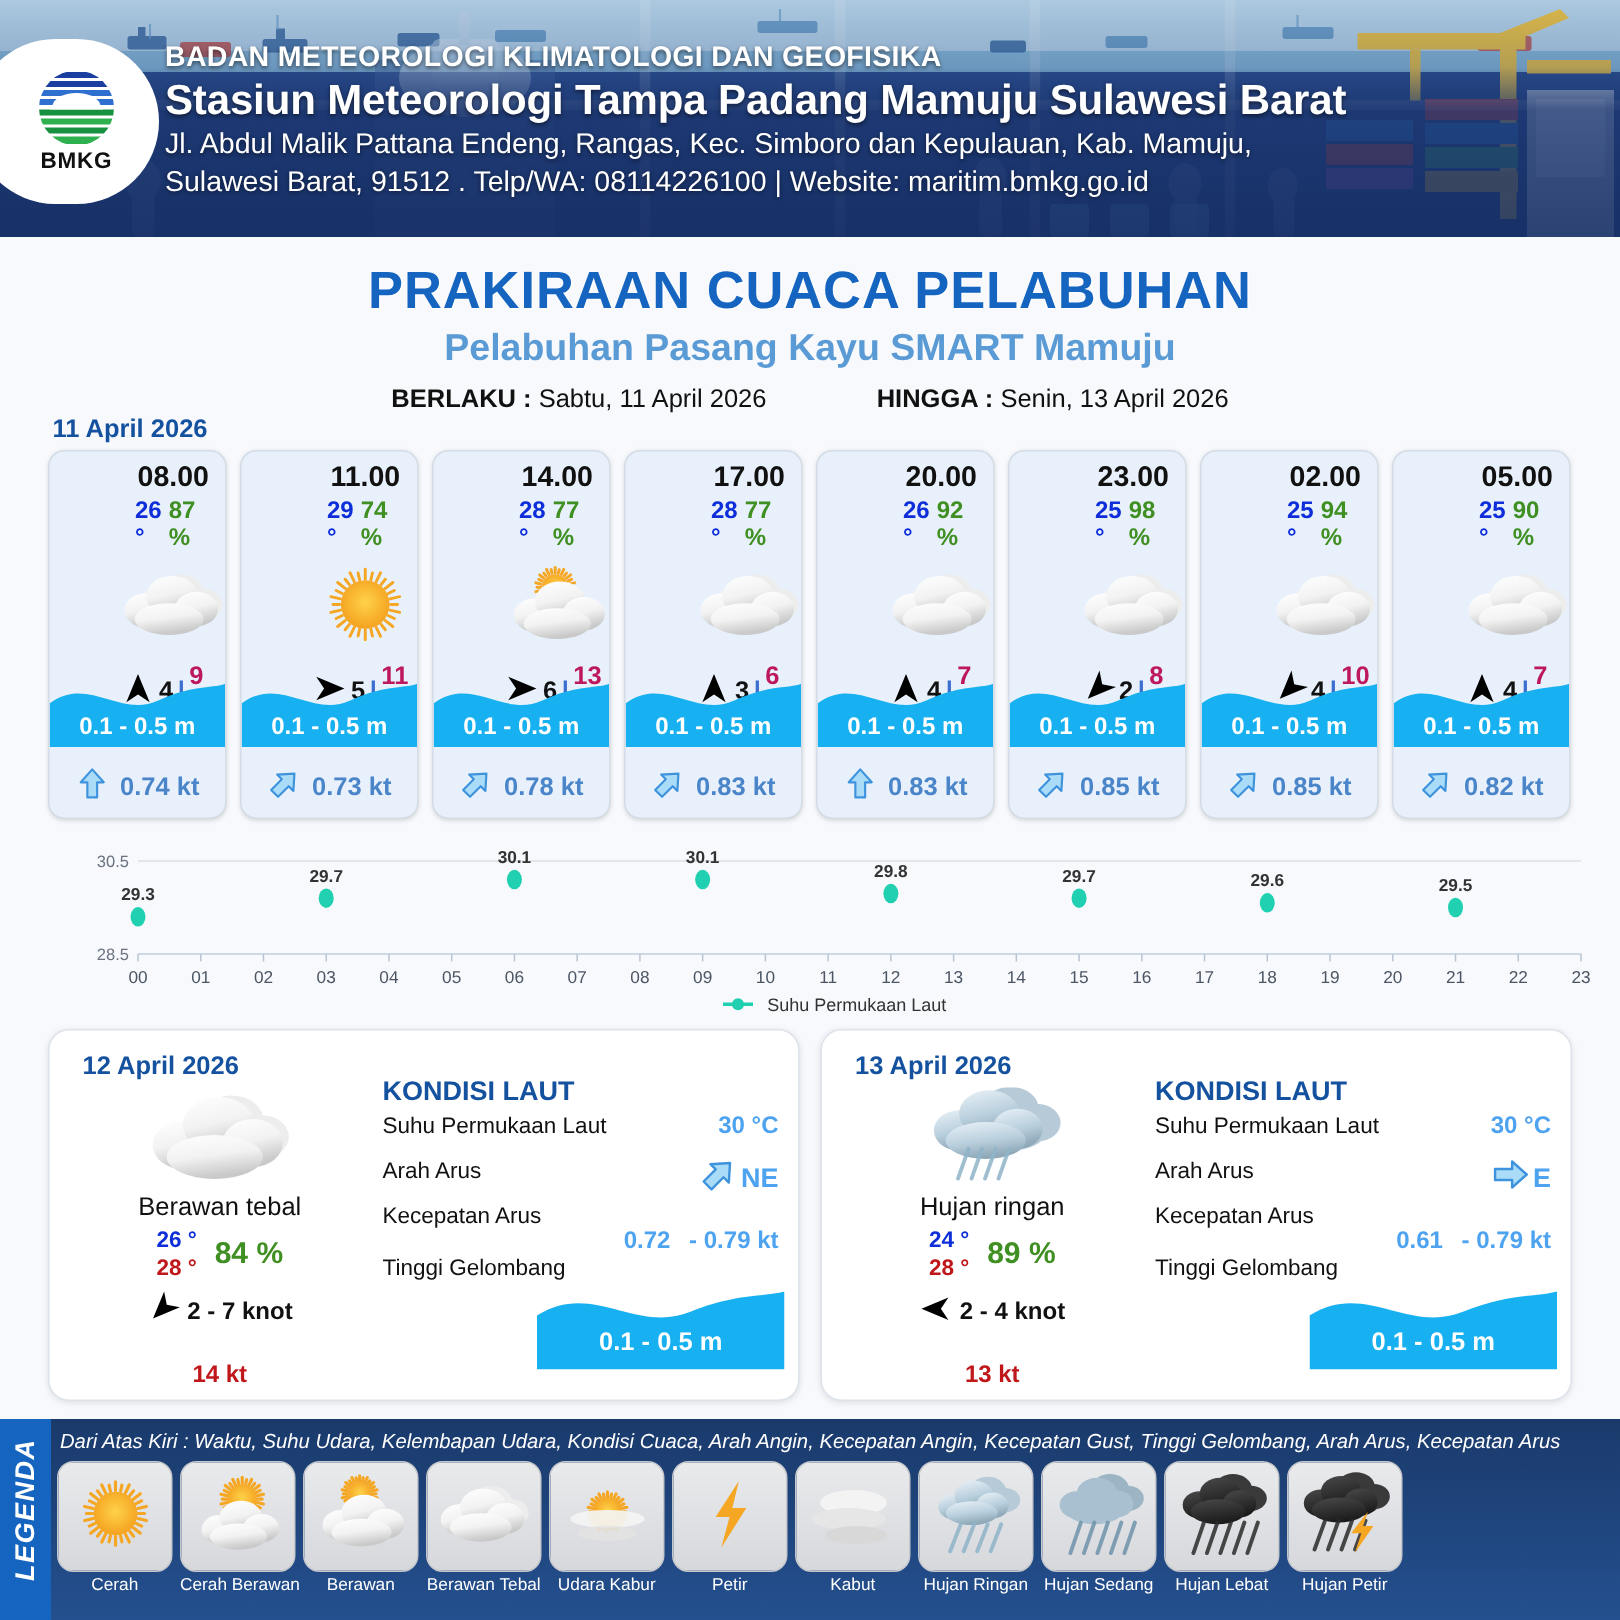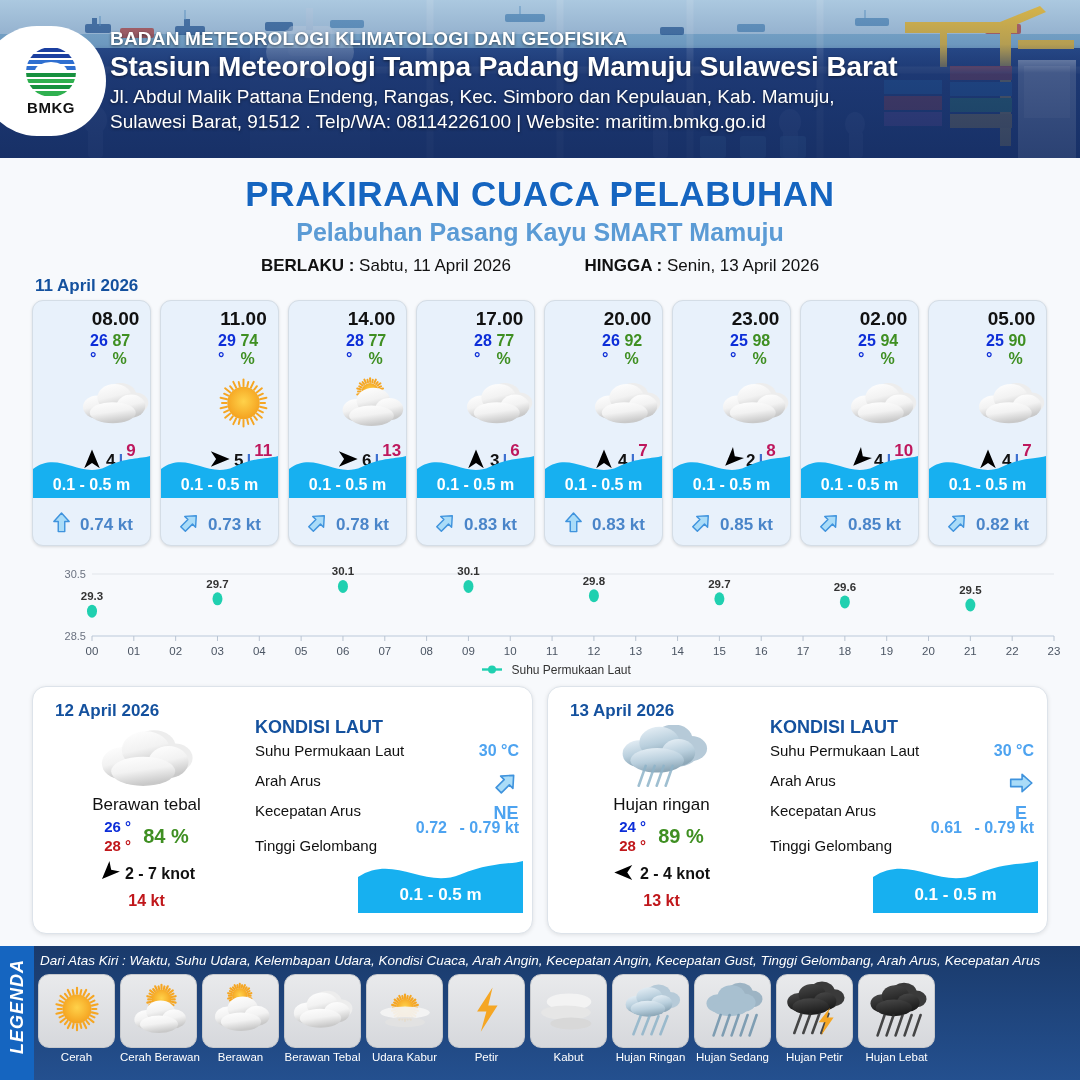--- a/index.html
+++ b/index.html
@@ -81,27 +81,27 @@
   .d-left{position:absolute;left:16px;top:40px;width:195px;text-align:center;}
   .d-icon{height:62px;display:flex;align-items:center;justify-content:center;}
   .d-cond{font-size:17px;color:#111;margin-top:6px;}
   .d-tt{display:flex;align-items:center;justify-content:center;gap:12px;margin-top:3px;}
   .d-tcol{font-size:15px;font-weight:bold;line-height:1.25;text-align:left;}
   .d-tmin{color:#0d2ed8;}
   .d-tmax{color:#c0171b;}
   .d-hum{font-size:20px;font-weight:bold;color:#3f8f22;}
   .d-wind{display:flex;align-items:center;justify-content:center;gap:6px;margin-top:6px;
     font-size:16px;font-weight:bold;color:#111;}
-  .d-gust{font-size:16px;font-weight:bold;color:#c0171b;margin-top:5px;}
+  .d-gust{font-size:16px;font-weight:bold;color:#c0171b;margin-top:20px;}
   .d-right{position:absolute;left:222px;top:30px;width:268px;}
   .d-rt{font-size:18px;font-weight:bold;color:#14519e;margin-bottom:4px;}
   .d-row{position:relative;min-height:30px;font-size:15px;color:#111;}
   .d-val{position:absolute;right:4px;top:0;font-size:16px;font-weight:bold;color:#4da3f0;}
   .d-arr{position:absolute;right:4px;top:-2px;display:flex;align-items:center;gap:2px;
-    font-size:18px;font-weight:bold;color:#4da3f0;flex-direction:column;}
+    font-size:18px;font-weight:bold;color:#4da3f0;}
   .d-spd{text-align:right;font-size:16px;font-weight:bold;color:#4da3f0;padding-right:4px;}
   .d-spd .s2{color:#4da3f0;margin-left:8px;}
   .d-wave{position:absolute;right:0;bottom:-46px;width:165px;height:62px;}
   .d-wave svg{position:absolute;left:0;bottom:0;width:165px;height:62px;}
   .d-wave span{position:absolute;left:0;bottom:8px;width:165px;text-align:center;
     color:#fff;font-size:17px;font-weight:bold;z-index:2;}
 
   
   .legenda{position:absolute;left:0;bottom:0;width:1080px;height:134px;
     background:linear-gradient(180deg,#1a3a6b,#24508f);}
@@ -1507,20 +1507,64 @@
   <linearGradient id="rcG" x1="0" y1="0" x2="0.3" y2="1">
                   <stop offset="0%" stop-color="#eaf2f8"></stop>
                   <stop offset="60%" stop-color="#b9cfdd"></stop>
                   <stop offset="100%" stop-color="#8fa9b9"></stop>
                 </linearGradient>
   <linearGradient id="dkG" x1="0" y1="0" x2="0.3" y2="1">
                   <stop offset="0%" stop-color="#4a4a4a"></stop>
                   <stop offset="100%" stop-color="#1c1c1c"></stop>
                 </linearGradient>
  </defs>
+              <g transform="translate(36.58,19.200000000000003) scale(0.7045454545454546)">
+    <ellipse cx="-16" cy="2" rx="15" ry="12" fill="#3a3a3a"></ellipse>
+    <ellipse cx="2" cy="-8" rx="18" ry="14" fill="#3a3a3a"></ellipse>
+    <ellipse cx="19" cy="1" rx="15" ry="12" fill="#3a3a3a"></ellipse>
+    <ellipse cx="0" cy="8" rx="24" ry="11" fill="#3a3a3a"></ellipse>
+  </g>
+              <g transform="translate(27.9,22.8) scale(0.7560975609756098)">
+    <ellipse cx="-16" cy="2" rx="15" ry="12" fill="url(#dkG)"></ellipse>
+    <ellipse cx="2" cy="-8" rx="18" ry="14" fill="url(#dkG)"></ellipse>
+    <ellipse cx="19" cy="1" rx="15" ry="12" fill="url(#dkG)"></ellipse>
+    <ellipse cx="0" cy="8" rx="24" ry="11" fill="url(#dkG)"></ellipse>
+  </g>
+              <line x1="18.6" y1="36" x2="11.600000000000001" y2="56.400000000000006" stroke="#2b2b2b" stroke-width="2.6" stroke-linecap="round" opacity=".85"></line>
+              <line x1="27.6" y1="36" x2="20.6" y2="56.400000000000006" stroke="#2b2b2b" stroke-width="2.6" stroke-linecap="round" opacity=".85"></line>
+              <line x1="36.6" y1="36" x2="29.6" y2="56.400000000000006" stroke="#2b2b2b" stroke-width="2.6" stroke-linecap="round" opacity=".85"></line>
+              <line x1="45.6" y1="36" x2="38.6" y2="56.400000000000006" stroke="#2b2b2b" stroke-width="2.6" stroke-linecap="round" opacity=".85"></line>
+              <line x1="54.6" y1="36" x2="47.6" y2="56.400000000000006" stroke="#2b2b2b" stroke-width="2.6" stroke-linecap="round" opacity=".85"></line>
+            </svg></span>
+    </div>
+    <div class="lg-lbl">Hujan Lebat</div>
+  </div>
+  <div class="lg-item">
+    <div class="lg-box">
+      <span><svg width="62" height="60" viewBox="0 0 62 60">
+ <defs>
+  <radialGradient id="sunG" cx="50%" cy="45%">
+                  <stop offset="0%" stop-color="#ffd24a"></stop>
+                  <stop offset="100%" stop-color="#f5a623"></stop>
+                </radialGradient>
+  <linearGradient id="clG" x1="0" y1="0" x2="0.3" y2="1">
+                  <stop offset="0%" stop-color="#ffffff"></stop>
+                  <stop offset="55%" stop-color="#f2f2f2"></stop>
+                  <stop offset="100%" stop-color="#c9c9c9"></stop>
+                </linearGradient>
+  <linearGradient id="rcG" x1="0" y1="0" x2="0.3" y2="1">
+                  <stop offset="0%" stop-color="#eaf2f8"></stop>
+                  <stop offset="60%" stop-color="#b9cfdd"></stop>
+                  <stop offset="100%" stop-color="#8fa9b9"></stop>
+                </linearGradient>
+  <linearGradient id="dkG" x1="0" y1="0" x2="0.3" y2="1">
+                  <stop offset="0%" stop-color="#4a4a4a"></stop>
+                  <stop offset="100%" stop-color="#1c1c1c"></stop>
+                </linearGradient>
+ </defs>
               <g transform="translate(36.58,18) scale(0.7045454545454546)">
     <ellipse cx="-16" cy="2" rx="15" ry="12" fill="#3a3a3a"></ellipse>
     <ellipse cx="2" cy="-8" rx="18" ry="14" fill="#3a3a3a"></ellipse>
     <ellipse cx="19" cy="1" rx="15" ry="12" fill="#3a3a3a"></ellipse>
     <ellipse cx="0" cy="8" rx="24" ry="11" fill="#3a3a3a"></ellipse>
   </g>
               <g transform="translate(26.66,21.6) scale(0.7560975609756098)">
     <ellipse cx="-16" cy="2" rx="15" ry="12" fill="url(#dkG)"></ellipse>
     <ellipse cx="2" cy="-8" rx="18" ry="14" fill="url(#dkG)"></ellipse>
     <ellipse cx="19" cy="1" rx="15" ry="12" fill="url(#dkG)"></ellipse>
@@ -1528,58 +1572,14 @@
   </g>
               <line x1="17.36" y1="34.8" x2="10.36" y2="54" stroke="#2b2b2b" stroke-width="2.6" stroke-linecap="round" opacity=".85"></line>
               <line x1="26.36" y1="34.8" x2="19.36" y2="54" stroke="#2b2b2b" stroke-width="2.6" stroke-linecap="round" opacity=".85"></line>
               <line x1="35.36" y1="34.8" x2="28.36" y2="54" stroke="#2b2b2b" stroke-width="2.6" stroke-linecap="round" opacity=".85"></line>
               <line x1="44.36" y1="34.8" x2="37.36" y2="54" stroke="#2b2b2b" stroke-width="2.6" stroke-linecap="round" opacity=".85"></line>
               <path d="M45.879999999999995 28.8 L34.72 43.2 L41.54 43.2 L37.2 56.4 L49.599999999999994 38.4 L42.78 38.4 Z" fill="#f5a623"></path>
             </svg></span>
     </div>
     <div class="lg-lbl">Hujan Petir</div>
   </div>
-  <div class="lg-item">
-    <div class="lg-box">
-      <span><svg width="62" height="60" viewBox="0 0 62 60">
- <defs>
-  <radialGradient id="sunG" cx="50%" cy="45%">
-                  <stop offset="0%" stop-color="#ffd24a"></stop>
-                  <stop offset="100%" stop-color="#f5a623"></stop>
-                </radialGradient>
-  <linearGradient id="clG" x1="0" y1="0" x2="0.3" y2="1">
-                  <stop offset="0%" stop-color="#ffffff"></stop>
-                  <stop offset="55%" stop-color="#f2f2f2"></stop>
-                  <stop offset="100%" stop-color="#c9c9c9"></stop>
-                </linearGradient>
-  <linearGradient id="rcG" x1="0" y1="0" x2="0.3" y2="1">
-                  <stop offset="0%" stop-color="#eaf2f8"></stop>
-                  <stop offset="60%" stop-color="#b9cfdd"></stop>
-                  <stop offset="100%" stop-color="#8fa9b9"></stop>
-                </linearGradient>
-  <linearGradient id="dkG" x1="0" y1="0" x2="0.3" y2="1">
-                  <stop offset="0%" stop-color="#4a4a4a"></stop>
-                  <stop offset="100%" stop-color="#1c1c1c"></stop>
-                </linearGradient>
- </defs>
-              <g transform="translate(36.58,19.200000000000003) scale(0.7045454545454546)">
-    <ellipse cx="-16" cy="2" rx="15" ry="12" fill="#3a3a3a"></ellipse>
-    <ellipse cx="2" cy="-8" rx="18" ry="14" fill="#3a3a3a"></ellipse>
-    <ellipse cx="19" cy="1" rx="15" ry="12" fill="#3a3a3a"></ellipse>
-    <ellipse cx="0" cy="8" rx="24" ry="11" fill="#3a3a3a"></ellipse>
-  </g>
-              <g transform="translate(27.9,22.8) scale(0.7560975609756098)">
-    <ellipse cx="-16" cy="2" rx="15" ry="12" fill="url(#dkG)"></ellipse>
-    <ellipse cx="2" cy="-8" rx="18" ry="14" fill="url(#dkG)"></ellipse>
-    <ellipse cx="19" cy="1" rx="15" ry="12" fill="url(#dkG)"></ellipse>
-    <ellipse cx="0" cy="8" rx="24" ry="11" fill="url(#dkG)"></ellipse>
-  </g>
-              <line x1="18.6" y1="36" x2="11.600000000000001" y2="56.400000000000006" stroke="#2b2b2b" stroke-width="2.6" stroke-linecap="round" opacity=".85"></line>
-              <line x1="27.6" y1="36" x2="20.6" y2="56.400000000000006" stroke="#2b2b2b" stroke-width="2.6" stroke-linecap="round" opacity=".85"></line>
-              <line x1="36.6" y1="36" x2="29.6" y2="56.400000000000006" stroke="#2b2b2b" stroke-width="2.6" stroke-linecap="round" opacity=".85"></line>
-              <line x1="45.6" y1="36" x2="38.6" y2="56.400000000000006" stroke="#2b2b2b" stroke-width="2.6" stroke-linecap="round" opacity=".85"></line>
-              <line x1="54.6" y1="36" x2="47.6" y2="56.400000000000006" stroke="#2b2b2b" stroke-width="2.6" stroke-linecap="round" opacity=".85"></line>
-            </svg></span>
-    </div>
-    <div class="lg-lbl">Hujan Lebat</div>
-  </div>
     </div>
 </div>
 
 </body></html>

